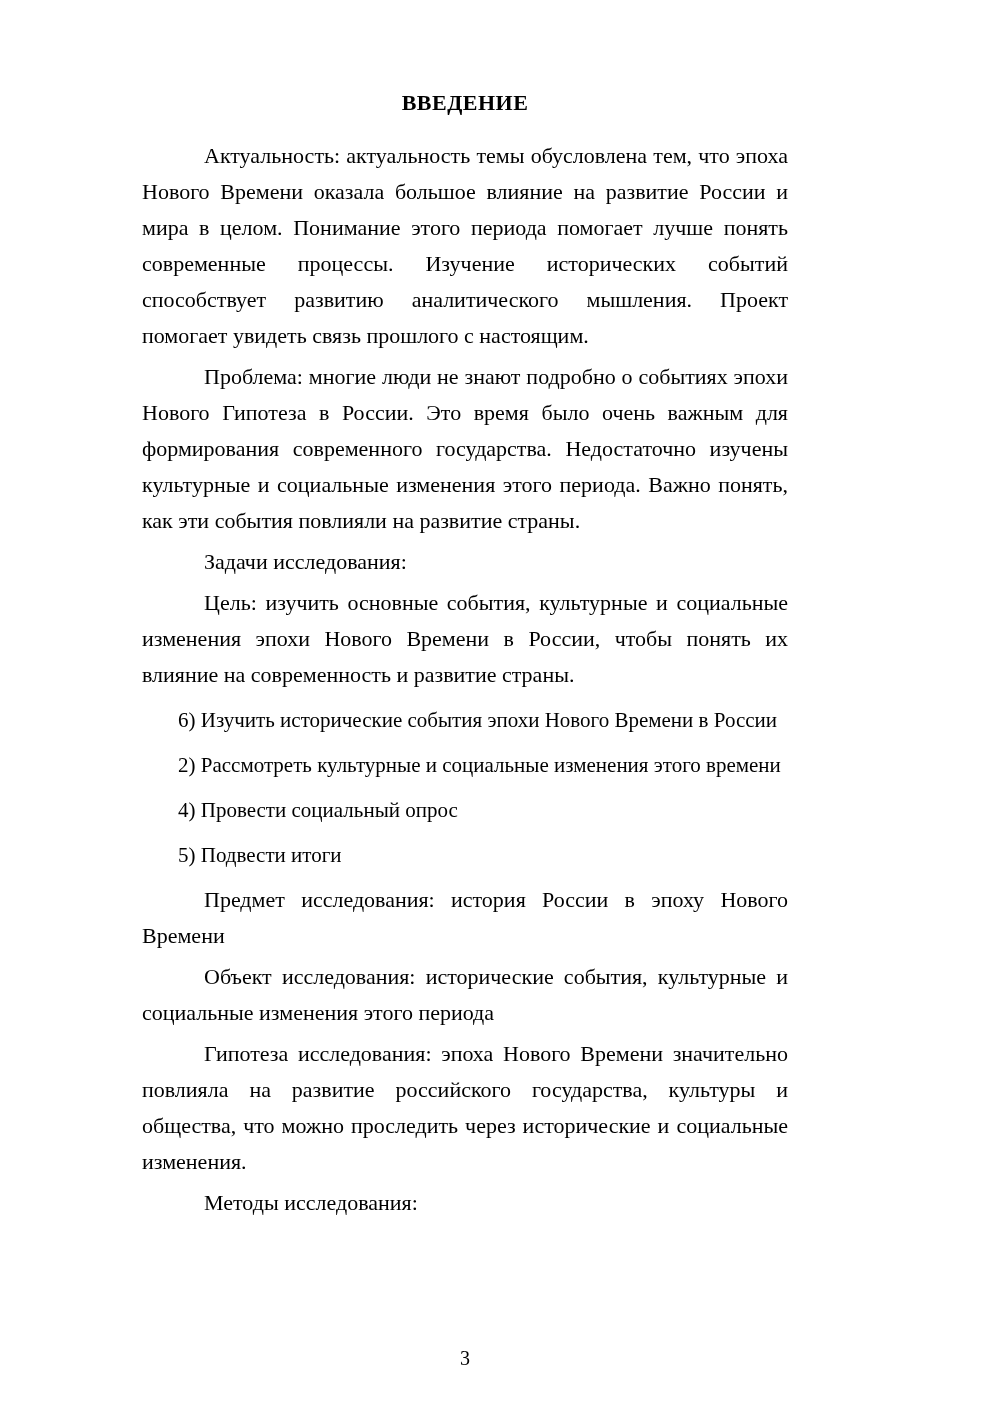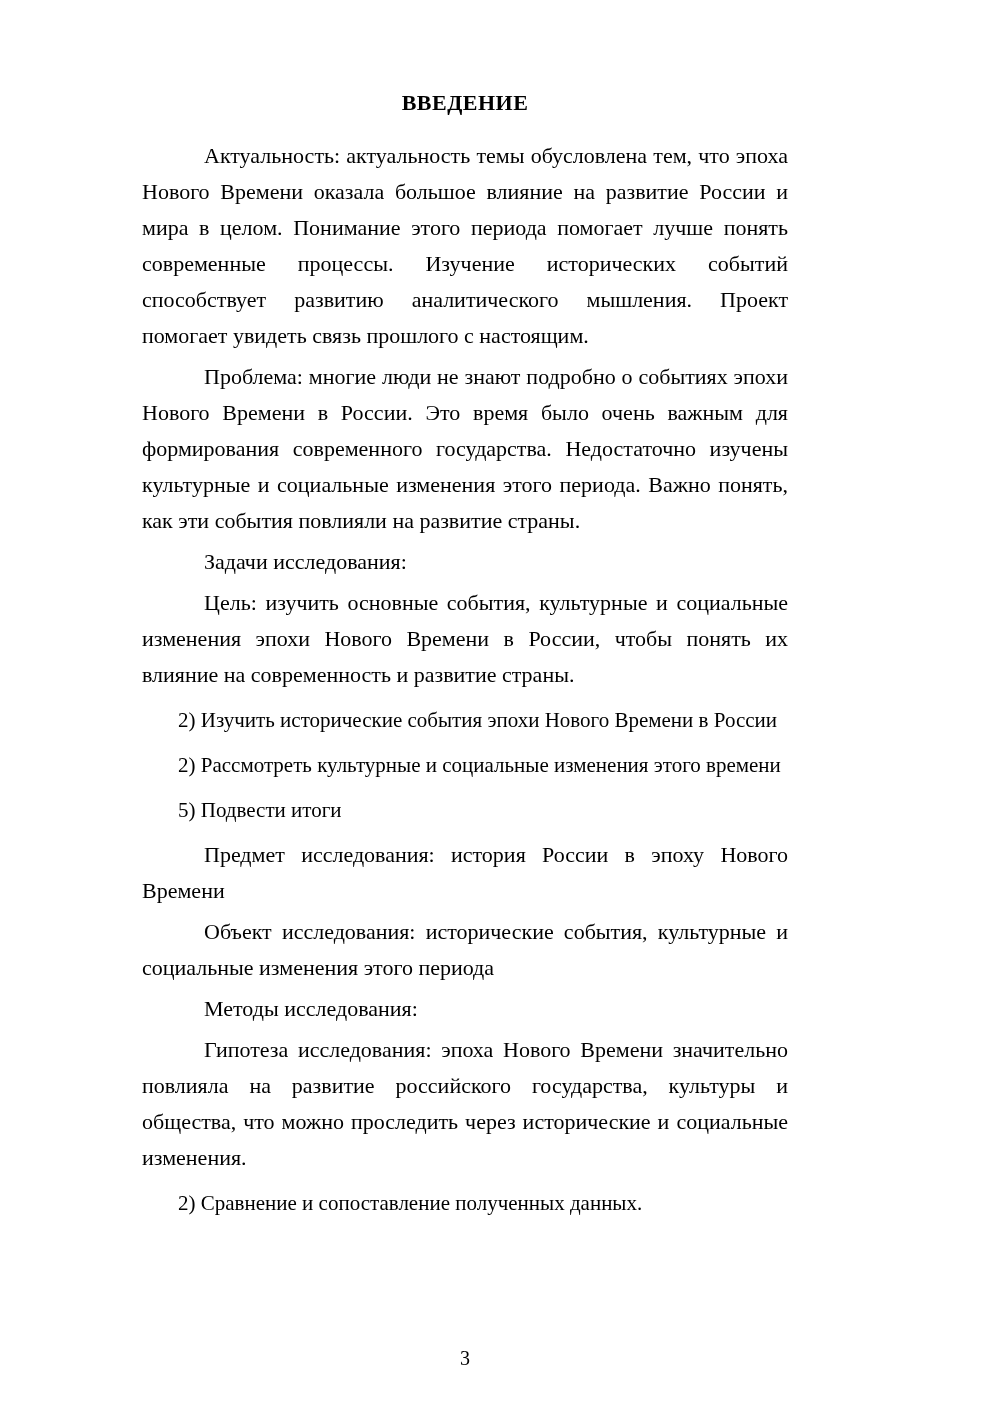--- a/index.html
+++ b/index.html
@@ -53,27 +53,27 @@
   }
 </style>
 </head>
 <body>
 
 <div class="page">
   <h1 class="title">ВВЕДЕНИЕ</h1>
 
   <div id="doc-body">
       <p class="para">Актуальность: актуальность темы обусловлена тем, что эпоха Нового Времени оказала большое влияние на развитие России и мира в целом. Понимание этого периода помогает лучше понять современные процессы. Изучение исторических событий способствует развитию аналитического мышления. Проект помогает увидеть связь прошлого с настоящим.</p>
-      <p class="para">Проблема: многие люди не знают подробно о событиях эпохи Нового Времени в России. Это время было очень важным для формирования современного государства. Недостаточно изучены культурные и социальные изменения этого периода. Важно понять, как эти события повлияли на развитие страны.</p>
+      <p class="para">Проблема: многие люди не знают подробно о событиях эпохи Нового Гипотеза в России. Это время было очень важным для формирования современного государства. Недостаточно изучены культурные и социальные изменения этого периода. Важно понять, как эти события повлияли на развитие страны.</p>
       <p class="para">Задачи исследования:</p>
       <p class="para">Цель: изучить основные события, культурные и социальные изменения эпохи Нового Времени в России, чтобы понять их влияние на современность и развитие страны.</p>
-      <p class="list-item">2) Изучить исторические события эпохи Нового Времени в России</p>
+      <p class="list-item">6) Изучить исторические события эпохи Нового Времени в России</p>
       <p class="list-item">2) Рассмотреть культурные и социальные изменения этого времени</p>
+      <p class="list-item">4) Провести социальный опрос</p>
       <p class="list-item">5) Подвести итоги</p>
       <p class="para">Предмет исследования: история России в эпоху Нового Времени</p>
       <p class="para">Объект исследования: исторические события, культурные и социальные изменения этого периода</p>
+      <p class="para">Гипотеза исследования: эпоха Нового Времени значительно повлияла на развитие российского государства, культуры и общества, что можно проследить через исторические и социальные изменения.</p>
       <p class="para">Методы исследования:</p>
-      <p class="para">Гипотеза исследования: эпоха Нового Времени значительно повлияла на развитие российского государства, культуры и общества, что можно проследить через исторические и социальные изменения.</p>
-      <p class="list-item">2) Сравнение и сопоставление полученных данных.</p>
     </div>
 
   <div class="page-number">3</div>
 </div>
 
 </body></html>

